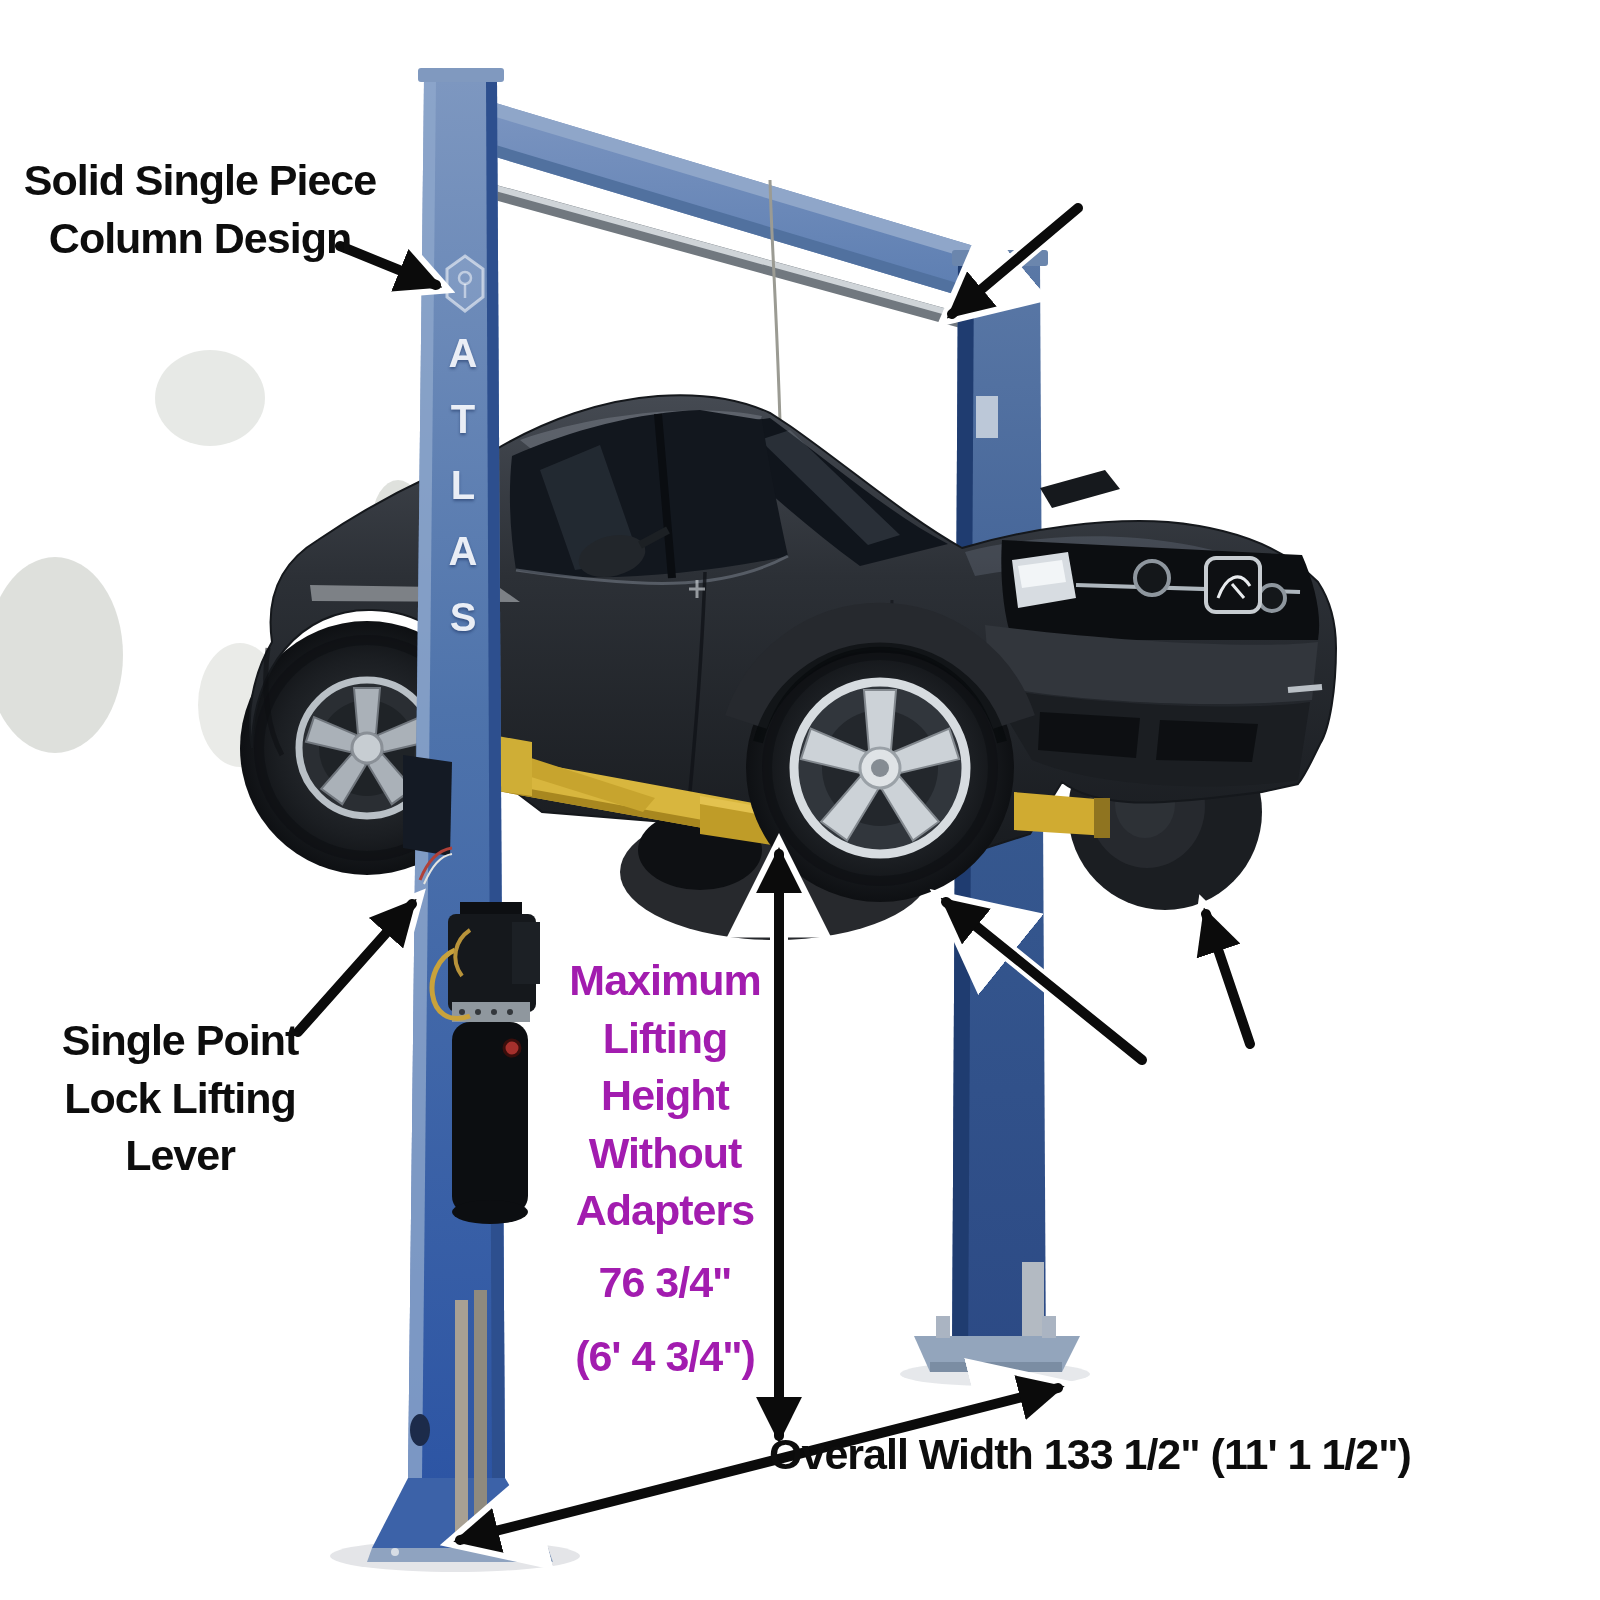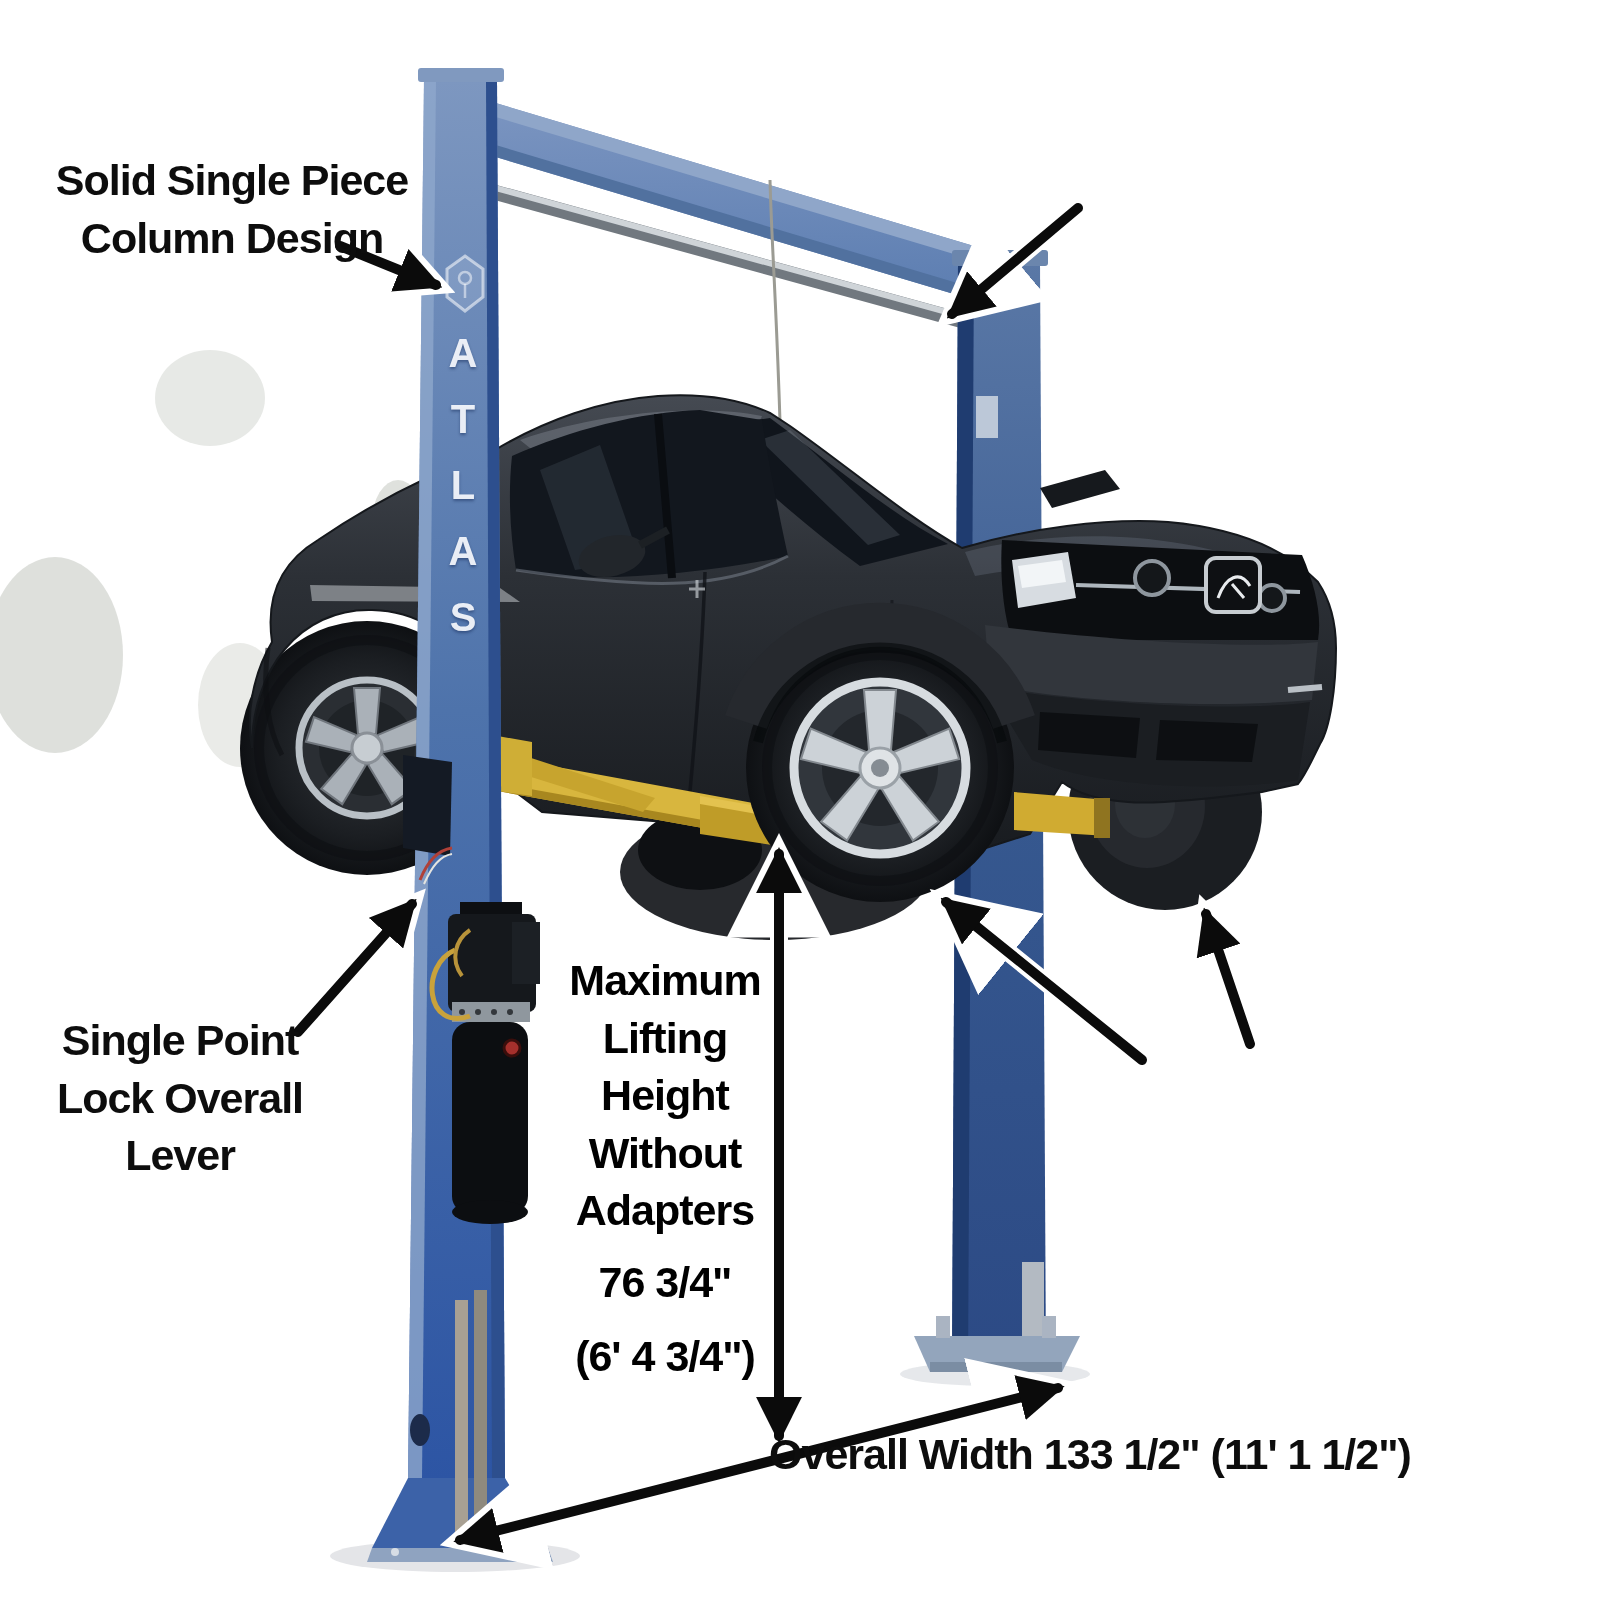--- a/index.html
+++ b/index.html
@@ -5,27 +5,27 @@
   html,body{margin:0;padding:0;background:#ffffff;font-family:"Liberation Sans",sans-serif;}
   .stage{position:relative;width:1600px;height:1600px;background:#ffffff;overflow:hidden;}
   svg.scene{position:absolute;left:0;top:0;z-index:1;}
   .atlas-col{position:absolute;left:441px;top:331px;width:44px;z-index:2;
     display:flex;flex-direction:column;align-items:center;gap:21px;
     font-weight:700;font-size:40px;color:rgba(246,249,253,.93);
     text-shadow:0 2px 3px rgba(15,35,80,.45);}
   svg.arrows{position:absolute;left:0;top:0;z-index:3;}
   .label{position:absolute;z-index:4;font-weight:700;color:#0d0d0d;text-align:center;
     white-space:pre-line;line-height:1.34;letter-spacing:-1px;font-size:43px;}
-  #lbl-column-design{left:20px;top:152px;width:360px;margin-left:32px;}
+  #lbl-column-design{left:20px;top:152px;width:360px;}
   #lbl-shutoff{left:1020px;top:140px;width:390px;}
   #lbl-lock-release{left:30px;top:1012px;width:300px;}
   #lbl-wheel-assembly{left:1065px;top:1042px;width:480px;}
   #lbl-overall-width{left:690px;top:1426px;width:800px;white-space:nowrap;}
   #max-block{left:530px;top:952px;width:270px;display:flex;flex-direction:column;align-items:center;z-index:4;position:absolute;}
-  .max-part{font-weight:700;color:#000000;text-align:center;white-space:pre-line;line-height:1.34;letter-spacing:-1px;font-size:43px;}
+  .max-part{font-weight:700;color:#a21caf;text-align:center;white-space:pre-line;line-height:1.34;letter-spacing:-1px;font-size:43px;}
   .max-val{margin-top:14px;}
   .max-alt{margin-top:16px;}
   .cas{stroke:#ffffff;stroke-width:18;stroke-linecap:round;fill:none;}
   .arw{stroke:#0b0b0b;stroke-width:10;stroke-linecap:round;fill:none;}
 </style>
 </head>
 <body>
 
 <div class="stage">
 
@@ -301,21 +301,21 @@
     </g>
     <g>
       <path class="cas" d="M460 1540 L1058 1388" marker-start="url(#mhW)" marker-end="url(#mhW)"></path>
       <path class="arw" d="M460 1540 L1058 1388" marker-start="url(#mhB)" marker-end="url(#mhB)"></path>
     </g>
   </svg>
 
   <div class="label" id="lbl-column-design">Solid Single Piece
 Column Design</div>
   <div class="label" id="lbl-lock-release">Single Point
-Lock Overall
+Lock Lifting
 Lever</div>
   <div id="max-block">
     <div class="max-part">Maximum
 Lifting
 Height
 Without
 Adapters</div>
     <div class="max-part max-val">76 3/4"</div>
     <div class="max-part max-alt">(6' 4 3/4")</div>
   </div>

